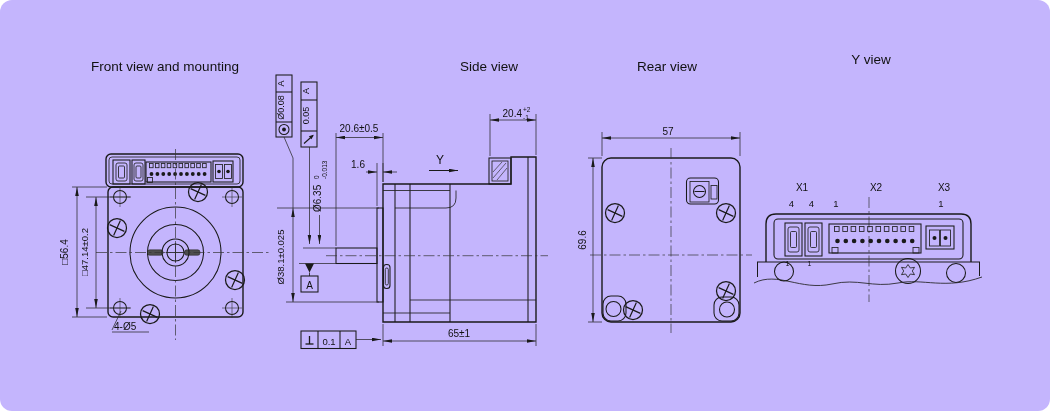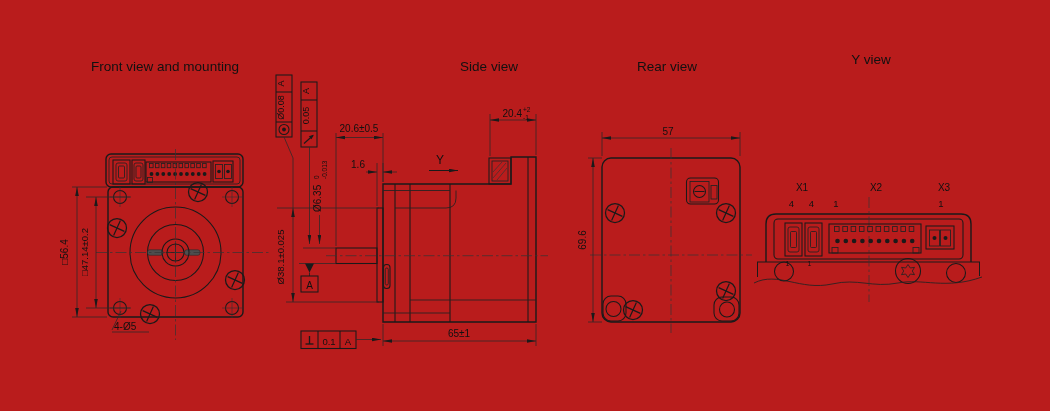--- a/index.html
+++ b/index.html
@@ -1,17 +1,17 @@
 <!DOCTYPE html>
 <html><head>
 <meta charset="utf-8">
 <style>
   html,body{margin:0;padding:0;background:#fff;}
-  #stage{position:relative;width:1050px;height:411px;background:#b91c1c;overflow:hidden;
-         font-family:"Liberation Sans",sans-serif;}
+  #stage{position:relative;width:1050px;height:411px;background:#c4b5fd;overflow:hidden;
+         font-family:"Liberation Sans",sans-serif;border-radius:12px;}
   svg text{fill:#111;font-family:"Liberation Sans",sans-serif;}
   .t13{font-size:13.5px;}
   .d10{font-size:10px;}
   .d95{font-size:9.5px;}
   .d9{font-size:9px;}
   .d7{font-size:7px;}
   .d65{font-size:6.5px;}
   .d12{font-size:12px;}
   .ln{stroke:#1a1a1a;fill:none;stroke-width:1.4;}
   .ln2{stroke:#1a1a1a;fill:none;stroke-width:1.05;}

